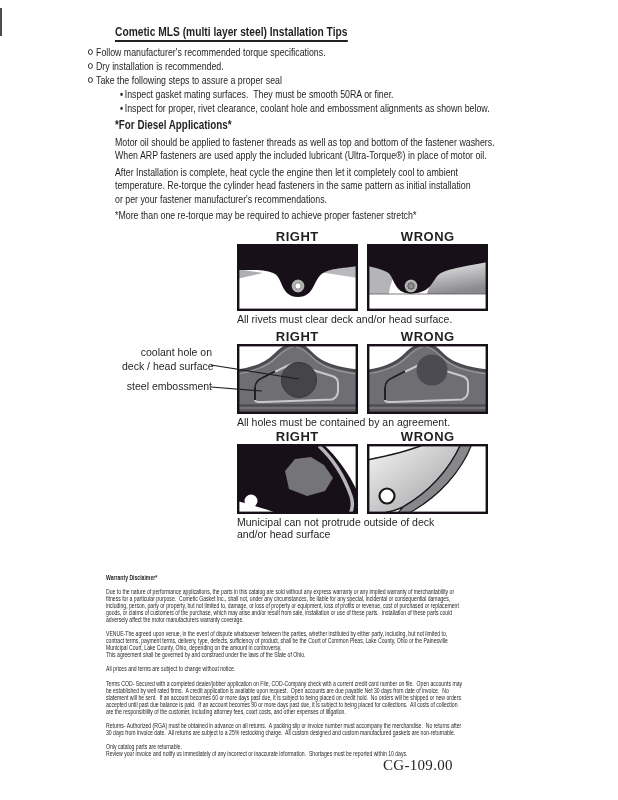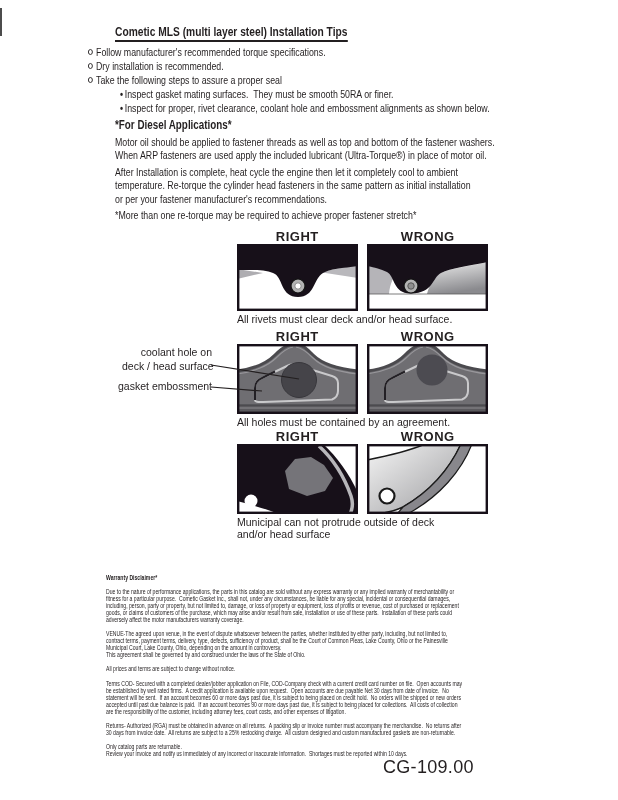--- a/index.html
+++ b/index.html
@@ -39,21 +39,21 @@
 
   .anno { position:absolute; text-align:right; font-size:10.5px; line-height:14px; white-space:pre; }
   .anno-hole { left:-115px; top:16px; width:90px; }
   .anno-emb  { left:-122px; top:50px; width:97px; }
   .connectors { position:absolute; left:-26px; top:14px; overflow:visible; }
 
   .legal { left:106px; top:574px; font-size:6.4px; line-height:7.05px; }
   .legal .lh { font-weight:bold; margin-bottom:7px; }
   .legal .lp { margin-bottom:7px; white-space:pre; }
 
-  .footer-code { left:383px; top:757px; font-size:18px; letter-spacing:0.3px; }
+  .footer-code { left:383px; top:757px; font-size:15px; letter-spacing:0.3px;font-family:Liberation Serif, serif; }
 </style>
 </head>
 <body>
 
 <div class="abs scan-mark"></div>
 
 <div class="abs sq title">
   <span>Cometic MLS (multi layer steel) Installation Tips</span>
 </div>
 
@@ -141,21 +141,21 @@
       <line x1="0" y1="64" x2="121" y2="64" stroke="#8c8b90" stroke-width="1.2"></line>
       <path d="M18,56 V44 Q18,37 25,34 L50,22 Q55,19.5 61,21.5 L95,32 Q101,34 101,39 V47 Q101,53 95,55.5 L26,58 Q18,58.5 18,56 Z" fill="none" stroke="#c9c9cb" stroke-width="2"></path>
       <path d="M18,56 V44 Q18,37 25,34 L38,27.5" fill="none" stroke="#232025" stroke-width="2"></path>
       <circle cx="65" cy="26" r="15.5" fill="#4c4b51"></circle>
       <rect x="1.2" y="1.2" width="118.6" height="67.6" fill="none" stroke="#171019" stroke-width="2.4"></rect>
     </svg>
   </div>
   <div class="caption">All holes must be contained by an agreement.</div>
   <div class="anno anno-hole">coolant hole on
 deck / head surface</div>
-  <div class="anno anno-emb">gasket embossment</div>
+  <div class="anno anno-emb">steel embossment</div>
   <svg class="connectors" width="95" height="60" viewBox="0 0 95 60">
     <line x1="0" y1="22" x2="88" y2="36" stroke="#231f20" stroke-width="1.2"></line>
     <line x1="0" y1="44" x2="51" y2="48" stroke="#231f20" stroke-width="1.2"></line>
   </svg>
 </div>
 
 <div class="abs fig fig3">
   <div class="lblrow">
     <span>RIGHT</span>
     <span>WRONG</span>

